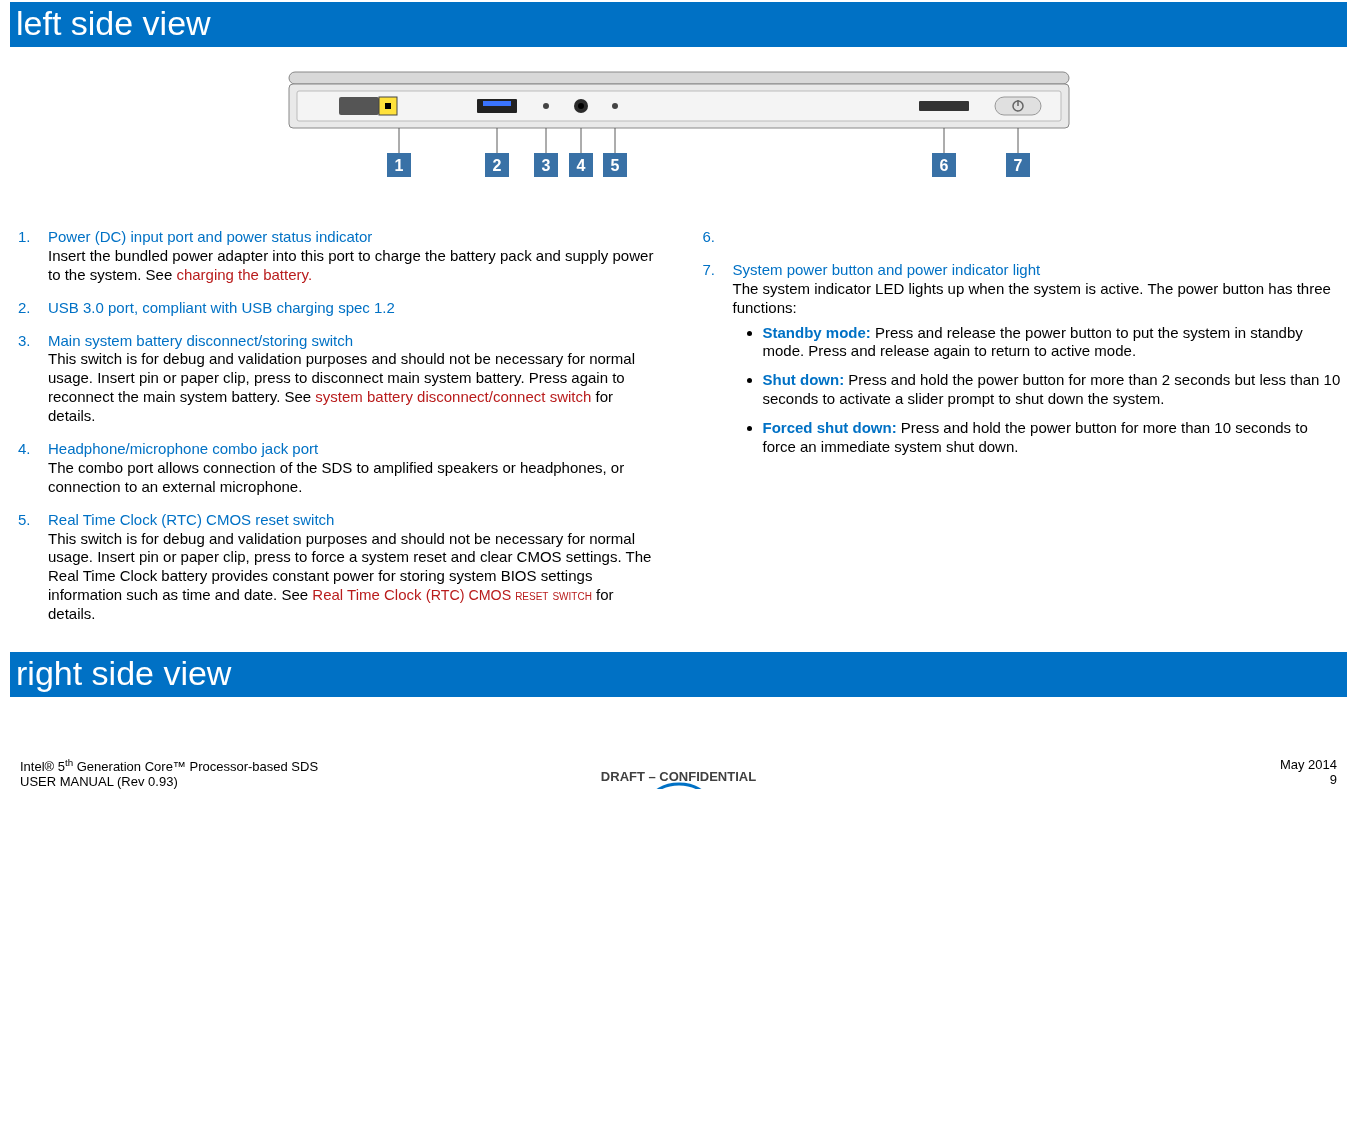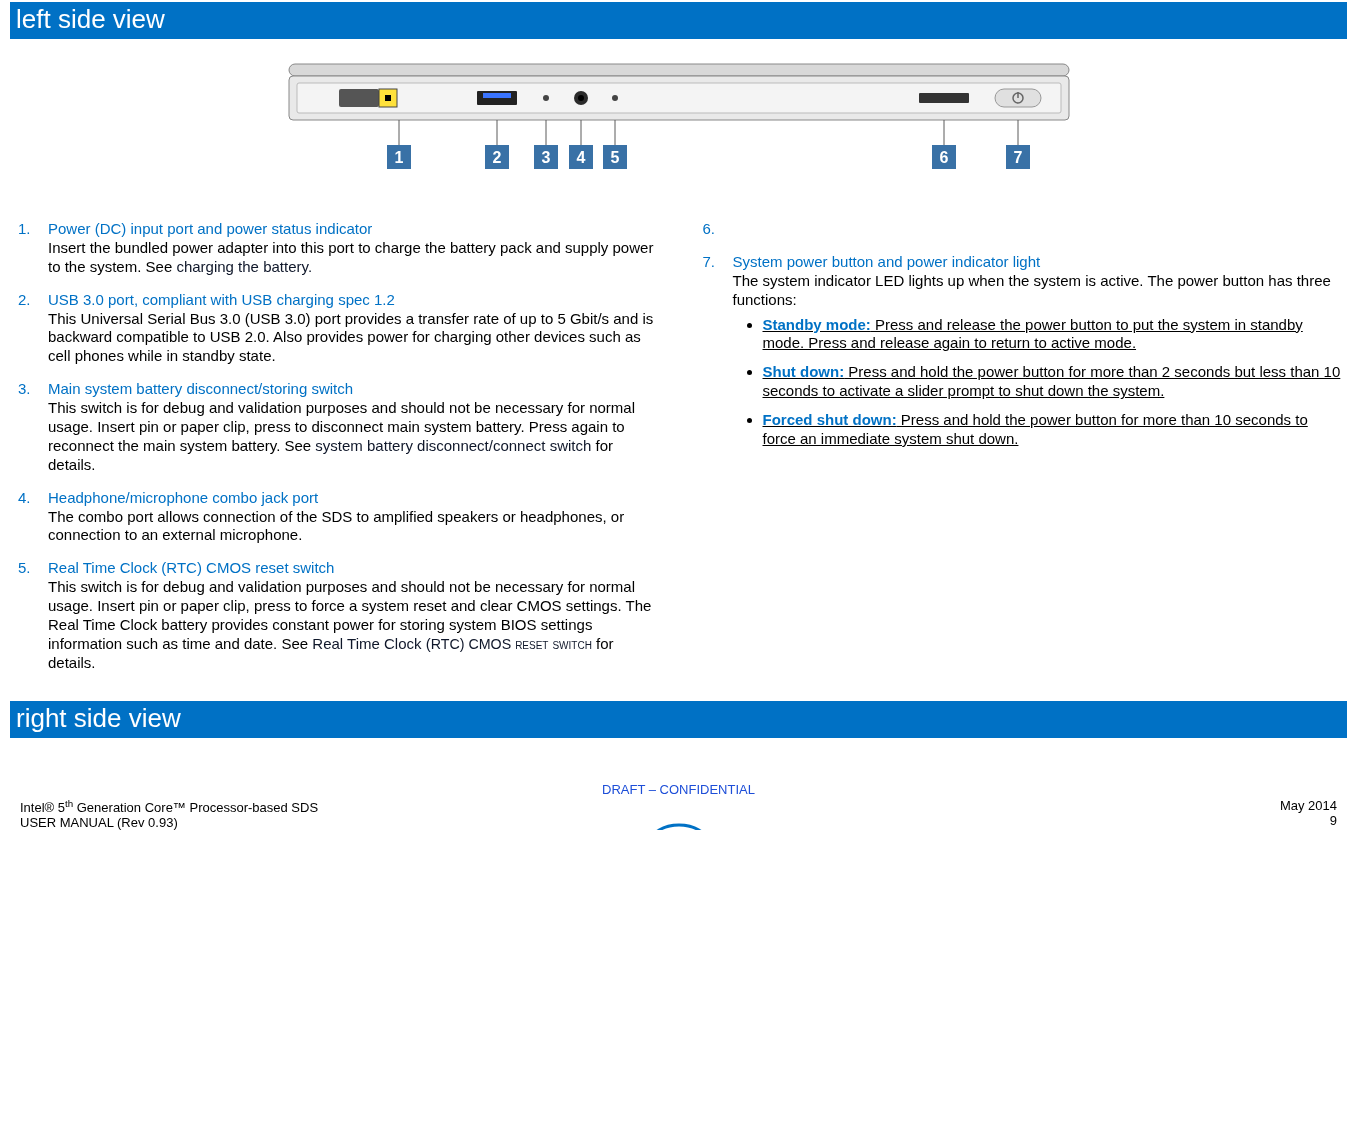--- a/index.html
+++ b/index.html
@@ -10,21 +10,21 @@
     color: #000;
     background: #fff;
     width: 1357px;
   }
   .page {
     padding: 0 10px;
   }
   .section-header {
     background: #0071c5;
     color: #fff;
-    font-size: 26px;
+    font-size: 34px;
     padding: 2px 6px;
     border-bottom: 2px solid #0071c5;
     margin: 2px 0 20px 0;
   }
   .device-figure {
     display: flex;
     justify-content: center;
     margin-bottom: 28px;
   }
   .device-svg-wrap {
@@ -55,53 +55,52 @@
     left: 4px;
     top: 0;
     color: #0071c5;
     font-size: 15px;
   }
   .item-title {
     color: #0071c5;
     font-weight: normal;
   }
   .link {
-    color: #0f172a;
+    color: #b91c1c;
   }
   .sc { font-variant: small-caps; font-size: 0.95em; }
   ul.sub {
     list-style: disc;
     padding-left: 30px;
     margin: 6px 0 0 0;
   }
   ul.sub > li {
     margin-bottom: 10px;
     line-height: 1.26;
-    text-decoration: underline;
   }
   .sub-title {
     color: #0071c5;
     font-weight: bold;
   }
   .footer {
     display: flex;
     justify-content: space-between;
     align-items: flex-start;
     font-size: 13px;
     padding: 40px 10px 0 10px;
     position: relative;
   }
   .footer-left { text-align: left; }
   .footer-center {
-    color: #1d4ed8;
-    font-weight: normal;
+    color: #404040;
+    font-weight: bold;
     position: absolute;
     left: 50%;
     transform: translateX(-50%);
-    top: 24px;
+    top: 52px;
   }
   .footer-right { text-align: right; }
   .sup { vertical-align: super; font-size: 0.75em; }
   .intel-logo {
     position: absolute;
     left: 50%;
     transform: translateX(-50%);
     top: 64px;
   }
   .intel-logo svg { width: 60px; height: 40px; }
@@ -179,21 +178,20 @@
     <div class="col">
       <ol class="numbered">
         <li>
           <span class="num">1.</span>
           <span class="item-title">Power (DC) input port and power status indicator</span><br>
           <span>Insert the bundled power adapter into this port to charge the battery pack and supply power to the system. See </span><span class="link">charging the battery.</span>
         </li>
         <li>
           <span class="num">2.</span>
           <span class="item-title">USB 3.0 port, compliant with USB charging spec 1.2</span><br>
-          <span>This Universal Serial Bus 3.0 (USB 3.0) port provides a transfer rate of up to 5 Gbit/s and is backward compatible to USB 2.0. Also provides power for charging other devices such as cell phones while in standby state.</span>
         </li>
         <li>
           <span class="num">3.</span>
           <span class="item-title">Main system battery disconnect/storing switch</span><br>
           <span>This switch is for debug and validation purposes and should not be necessary for normal usage. Insert pin or paper clip, press to disconnect main system battery. Press again to reconnect the main system battery. See </span><span class="link">system battery disconnect/connect switch</span><span> for details.</span>
         </li>
         <li>
           <span class="num">4.</span>
           <span class="item-title">Headphone/microphone combo jack port</span><br>
           <span>The combo port allows connection of the SDS to amplified speakers or headphones, or connection to an external microphone.</span>

